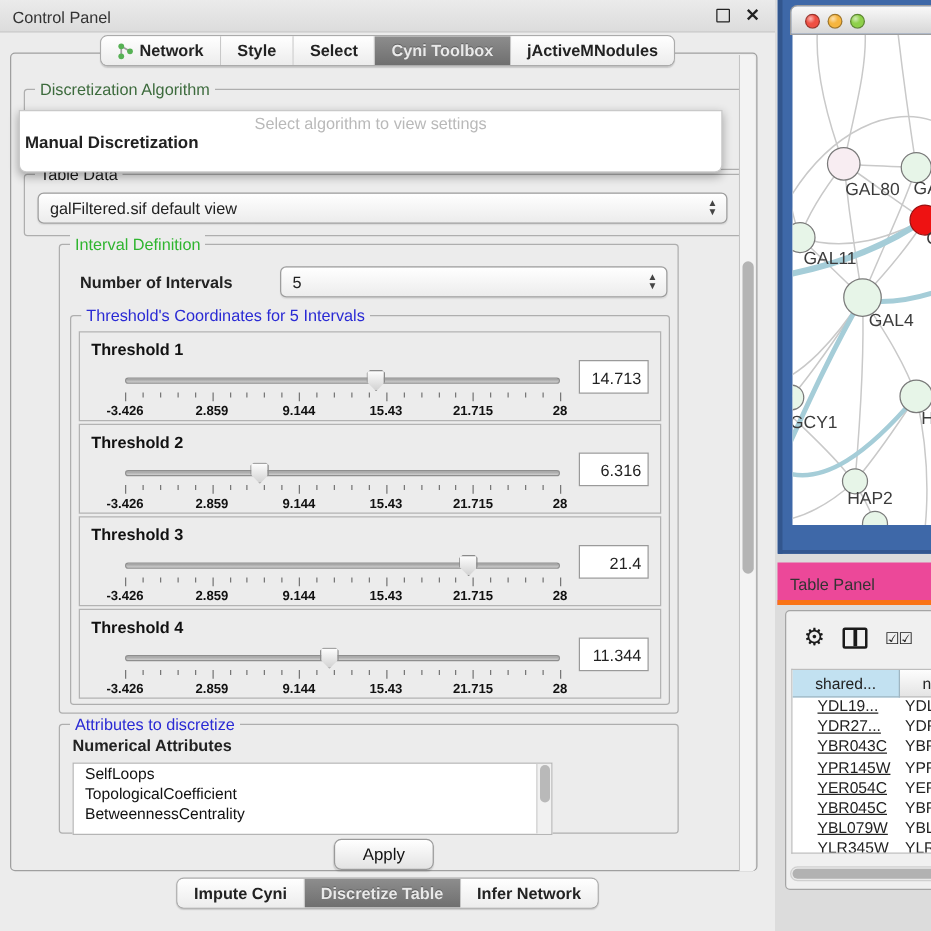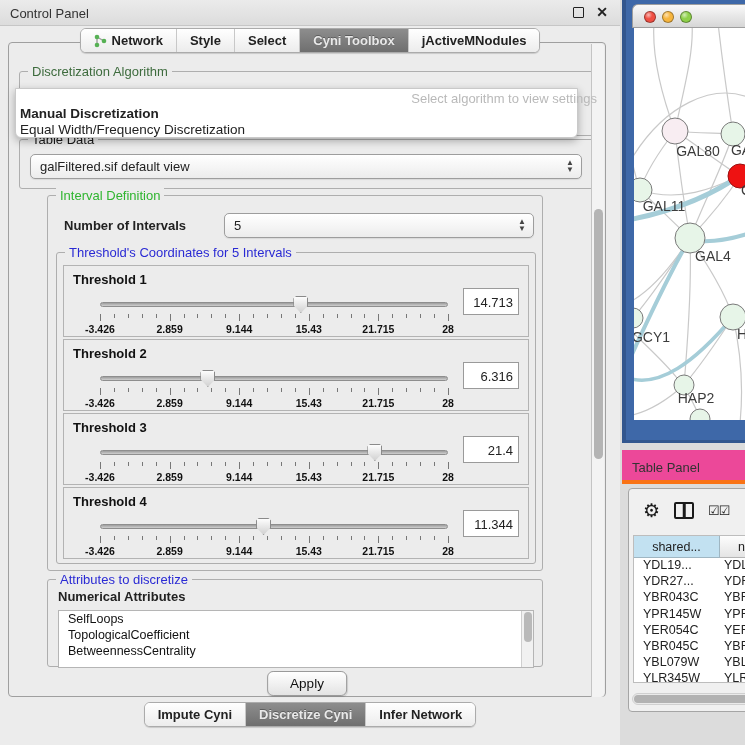--- a/index.html
+++ b/index.html
@@ -32,39 +32,39 @@
   .gt-blue { color:#2a2ad4; }
   .gt-black { color:#1a1a1a; }
 
   
   .combo { position:absolute; height:25px; background:linear-gradient(#ffffff,#ececec); border:1px solid #9d9d9d; border-radius:5px; font-size:13px; display:flex; align-items:center; padding:0 22px 0 9px; cursor:pointer; box-shadow:0 1px 1px rgba(0,0,0,.08); }
   .combo .arrows { position:absolute; right:7px; top:4px; display:flex; flex-direction:column; line-height:7px; font-size:8px; color:#444; }
   .combo.focused { box-shadow:0 0 0 3px #7eb3e0; }
 
   
   .algo-popup { position:absolute; left:6px; top:45px; width:563px; height:50px; background:#ffffff; border:1px solid #c9c9c9; border-radius:0 0 6px 6px; box-shadow:0 3px 8px rgba(0,0,0,.3); z-index:20; }
-  .algo-hint { position:absolute; top:2px; left:0; width:100%; text-align:right; font-size:13px; color:#b9b9b9;margin-left:20px; }
+  .algo-hint { position:absolute; top:2px; left:0; width:100%; text-align:center; font-size:13px; color:#b9b9b9; }
   .algo-item { position:absolute; left:2px; width:97%; font-size:13.5px; padding-left:2px; white-space:nowrap; cursor:pointer; }
   .algo-item.b { font-weight:bold; top:17px; }
   .algo-item.r { top:33px; }
 
   
   .th-row { position:relative; width:466px; height:72px; background:#ececec; border:1px solid #b3b3b3; margin:0 0 2px 0; }
   .th-label { position:absolute; left:9px; top:6px; font-size:13px; font-weight:bold; color:#111; }
   .th-slider { position:absolute; left:36px; top:30px; right:80px; height:40px; }
   .th-track { position:absolute; left:0; right:0; top:6px; height:5px; border-radius:3px; background:linear-gradient(#9d9d9d,#cfcfcf); border:1px solid #8e8e8e; }
   .th-thumb { position:absolute; top:0; width:15px; height:17px; background:linear-gradient(#fdfdfd,#d2d2d2); border:1px solid #8a8a8a; clip-path:polygon(18% 0,82% 0,100% 14%,100% 55%,50% 100%,0 55%,0 14%); cursor:pointer; z-index:2; }
   .tick { position:absolute; width:1px; background:#777; top:18px; }
   .tick.minor { height:4px; }
   .tick.major { height:7px; }
   .tick-label { position:absolute; top:27px; transform:translateX(-50%); font-size:10.5px; font-weight:bold; color:#111; white-space:nowrap; }
   .th-value { position:absolute; right:9px; top:22px; width:56px; height:27px; background:#fff; border:1px solid #9a9a9a; font-size:13px; text-align:right; padding:6px 5px 0 0; }
 
   
-  .attr-list { position:absolute; left:10px; top:30px; width:476px; height:58px; background:#fff; border:1px solid #b5b5b5; overflow:hidden; }
+  .attr-list { position:absolute; left:10px; top:30px; width:384px; height:58px; background:#fff; border:1px solid #b5b5b5; overflow:hidden; }
   .attr-item { font-size:12.5px; padding:1px 0 1px 9px; color:#111; cursor:pointer; }
   .attr-scroll { position:absolute; right:0; top:0; width:12px; height:100%; background:#f1f1f1; border-left:1px solid #cfcfcf; }
   .attr-scroll .thumb { position:absolute; left:1.5px; top:1px; width:8px; height:30px; background:#b9b9b9; border-radius:4px; }
 
   .apply-btn { position:absolute; left:50%; transform:translateX(-50%); top:628px; padding:4px 22px; font-size:13.5px; color:#111; background:linear-gradient(#ffffff,#e3e3e3); border:1px solid #9a9a9a; border-radius:6px; cursor:pointer; box-shadow:0 1px 1px rgba(0,0,0,.12); }
 
   .v-scrollbar { position:absolute; right:1px; top:1px; width:13px; height:653px; background:#f3f3f3; border-left:1px solid #c4c4c4; border-radius:0 3px 3px 0; }
   .v-scrollbar .thumb { position:absolute; left:2px; top:165px; width:9px; height:250px; background:#b4b4b4; border-radius:5px; }
 
   
@@ -81,21 +81,21 @@
   .tp-toolbar { position:absolute; left:0; top:0; width:100%; height:42px; display:flex; align-items:center; gap:14px; padding-left:14px; }
   .gear-ic { font-size:19px; color:#1a1a1a; cursor:pointer; }
   .split-ic { width:20px; height:17px; border:2.5px solid #1a1a1a; border-radius:2px; position:relative; cursor:pointer; }
   .split-ic:before { content:""; position:absolute; left:50%; top:0; width:2.5px; height:100%; background:#1a1a1a; transform:translateX(-50%); }
   .cb-ic { font-size:13px; color:#1a1a1a; letter-spacing:-1px; cursor:pointer; }
   .tp-table { position:absolute; left:4px; top:46px; right:0; bottom:28px; overflow:hidden; background:#fff; border:1px solid #bdbdbd; border-right:none; }
   .tp-head { display:flex; height:22px; }
   .tp-head .c1 { width:86px; background:#c2e1f1; border-right:1px solid #9fb6c2; border-bottom:1px solid #9fb6c2; font-size:12.5px; text-align:center; padding-top:4px; cursor:pointer; }
   .tp-head .c2 { flex:1; background:linear-gradient(#fdfdfd,#e4e4e4); border-bottom:1px solid #b5b5b5; font-size:12.5px; padding:4px 0 0 18px; cursor:pointer; }
   .tp-row { display:flex; height:16.2px; font-size:12.5px; cursor:pointer; }
-  .tp-row .c1 { width:86px; padding-left:9px; white-space:nowrap; overflow:hidden; }
+  .tp-row .c1 { width:86px; padding-left:20px; white-space:nowrap; overflow:hidden;text-decoration:underline; }
   .tp-row .c2 { flex:1; padding-left:4px; white-space:nowrap; overflow:hidden; }
   .h-scrollbar { position:absolute; left:3px; right:3px; bottom:6px; height:12px; background:#eaeaea; border:1px solid #d0d0d0; border-radius:6px; }
   .h-scrollbar .thumb { position:absolute; left:1px; top:1px; height:8px; width:96%; background:#b2b2b2; border-radius:4px; }
 </style>
 </head>
 <body>
 
 <div class="control-panel">
   <div class="cp-titlebar">
     <span class="cp-title">Control Panel</span>
@@ -138,21 +138,20 @@
         <span class="arrows">
             <span>▲</span>
             <span>▼</span>
           </span>
       </div>
     </div>
 
     <div class="algo-popup">
       <div class="algo-hint">Select algorithm to view settings</div>
       <div class="algo-item b">Manual Discretization</div>
-      <div class="algo-item r">Equal Width/Frequency Discretization</div>
     </div>
 
     <div class="group" style="left:10px; top:96px; width:578px; height:50px;">
       <span class="group-title gt-black">Table Data</span>
       <div class="combo" style="left:10px; top:14px; width:552px;">
         <span>galFiltered.sif default view</span>
         <span class="arrows">
             <span>▲</span>
             <span>▼</span>
           </span>
@@ -359,21 +358,21 @@
         <div class="thumb"></div>
       </div>
   </div>
 
   <div class="tabstrip bottom">
     <div class="tabgroup" id="bottom-tabs">
         <div class="tab">
           <span>Impute Cyni</span>
         </div>
         <div class="tab selected">
-          <span>Discretize Cyni</span>
+          <span>Discretize Table</span>
         </div>
         <div class="tab">
           <span>Infer Network</span>
         </div>
       </div>
   </div>
 </div>
 
 <div class="net-frame">
   <div class="mac-titlebar">

